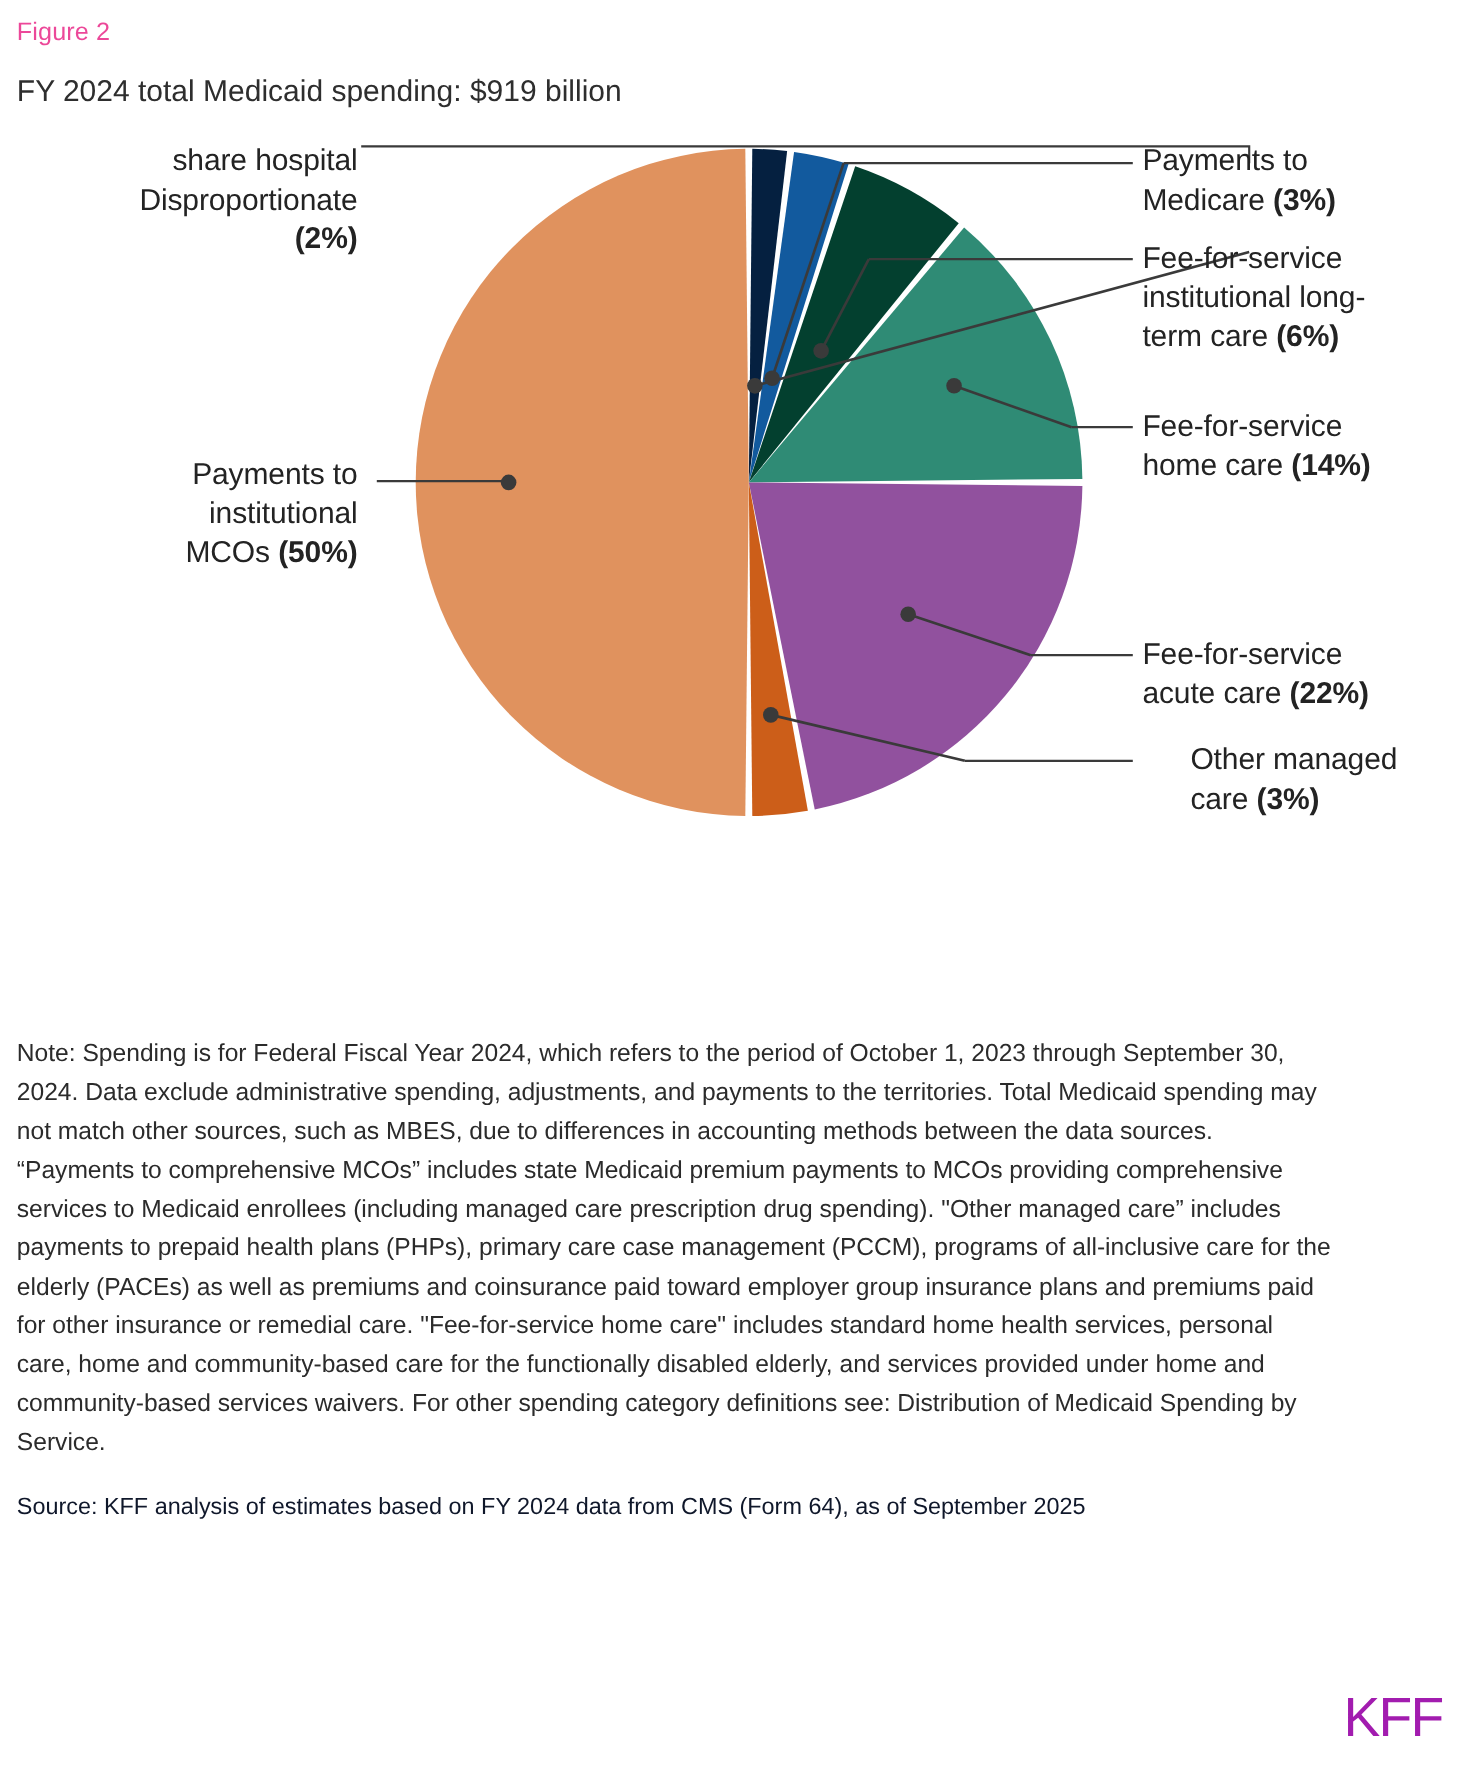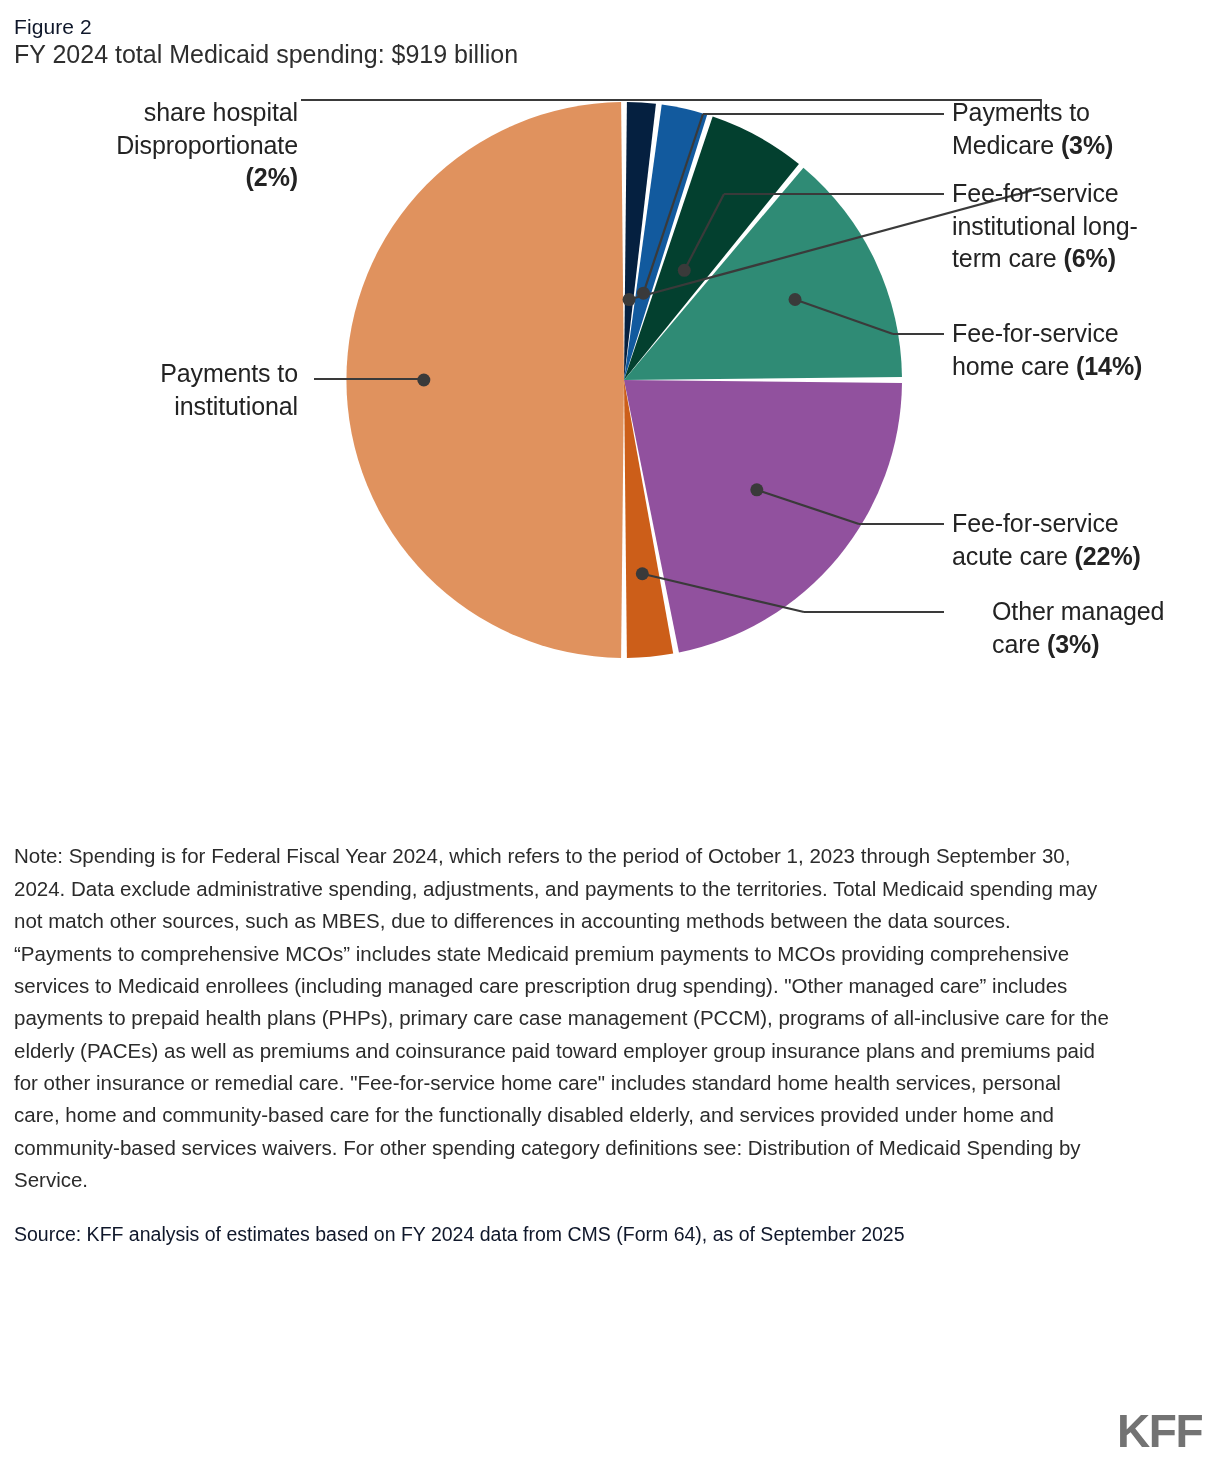--- a/index.html
+++ b/index.html
@@ -17,37 +17,38 @@
   }
   .page {
     position: relative;
     width: 1220px;
     height: 1476px;
     box-sizing: border-box;
     padding: 0 14px;
   }
   .figure-label {
     font-size: 21px;
-    color: #0f172a;
+    color: #ec4899;
     letter-spacing: 0.1px;
     padding-top: 14px;
     line-height: 1.2;
   }
   .chart-title {
     font-size: 34px;
     font-weight: bold;
     line-height: 1.28;
     color: #1a1a1a;
     margin-top: 26px;
     max-width: 1160px;
     letter-spacing: -0.1px;
   }
   .chart-subtitle {
     font-size: 25px;
     color: #2e2e2e;
+    margin-top: 22px;
     line-height: 1.25;
   }
 
   .pie-area {
     position: relative;
     width: 1192px;
     height: 650px;
     margin-top: 14px;
   }
   .pie-svg {
@@ -79,23 +80,23 @@
     font-size: 19.5px;
     line-height: 1.55;
     color: #0f172a;
     max-width: 980px;
   }
   .kff-logo {
     position: absolute;
     right: 18px;
     bottom: 18px;
     font-size: 46px;
-    font-weight: bold;
+    font-weight: normal;
     letter-spacing: -1.5px;
-    color: #737373;
+    color: #a21caf;
     font-family: "Liberation Sans", sans-serif;
   }
 </style>
 </head>
 <body>
 
 <div class="page">
 
   <div class="figure-label">Figure 2</div>
 
@@ -152,20 +153,21 @@
 
     <div class="pie-label lbl-left" style="right: 908px; top: 12px; width: 275px;">
       <div>share hospital</div>
       <div>Disproportionate</div>
       <div><b>(2%)</b></div>
     </div>
 
     <div class="pie-label lbl-left" style="right: 908px; top: 273px; width: 275px;">
       <div>Payments to</div>
       <div>institutional</div>
+      <div>MCOs <b>(50%)</b></div>
     </div>
 
     <div class="pie-label lbl-right" style="left: 938px; top: 12px; width: 250px;">
       <div>Payments to</div>
       <div>Medicare <b>(3%)</b></div>
     </div>
 
     <div class="pie-label lbl-right" style="left: 938px; top: 93px; width: 252px;">
       <div>Fee-for-service</div>
       <div>institutional long-</div>

